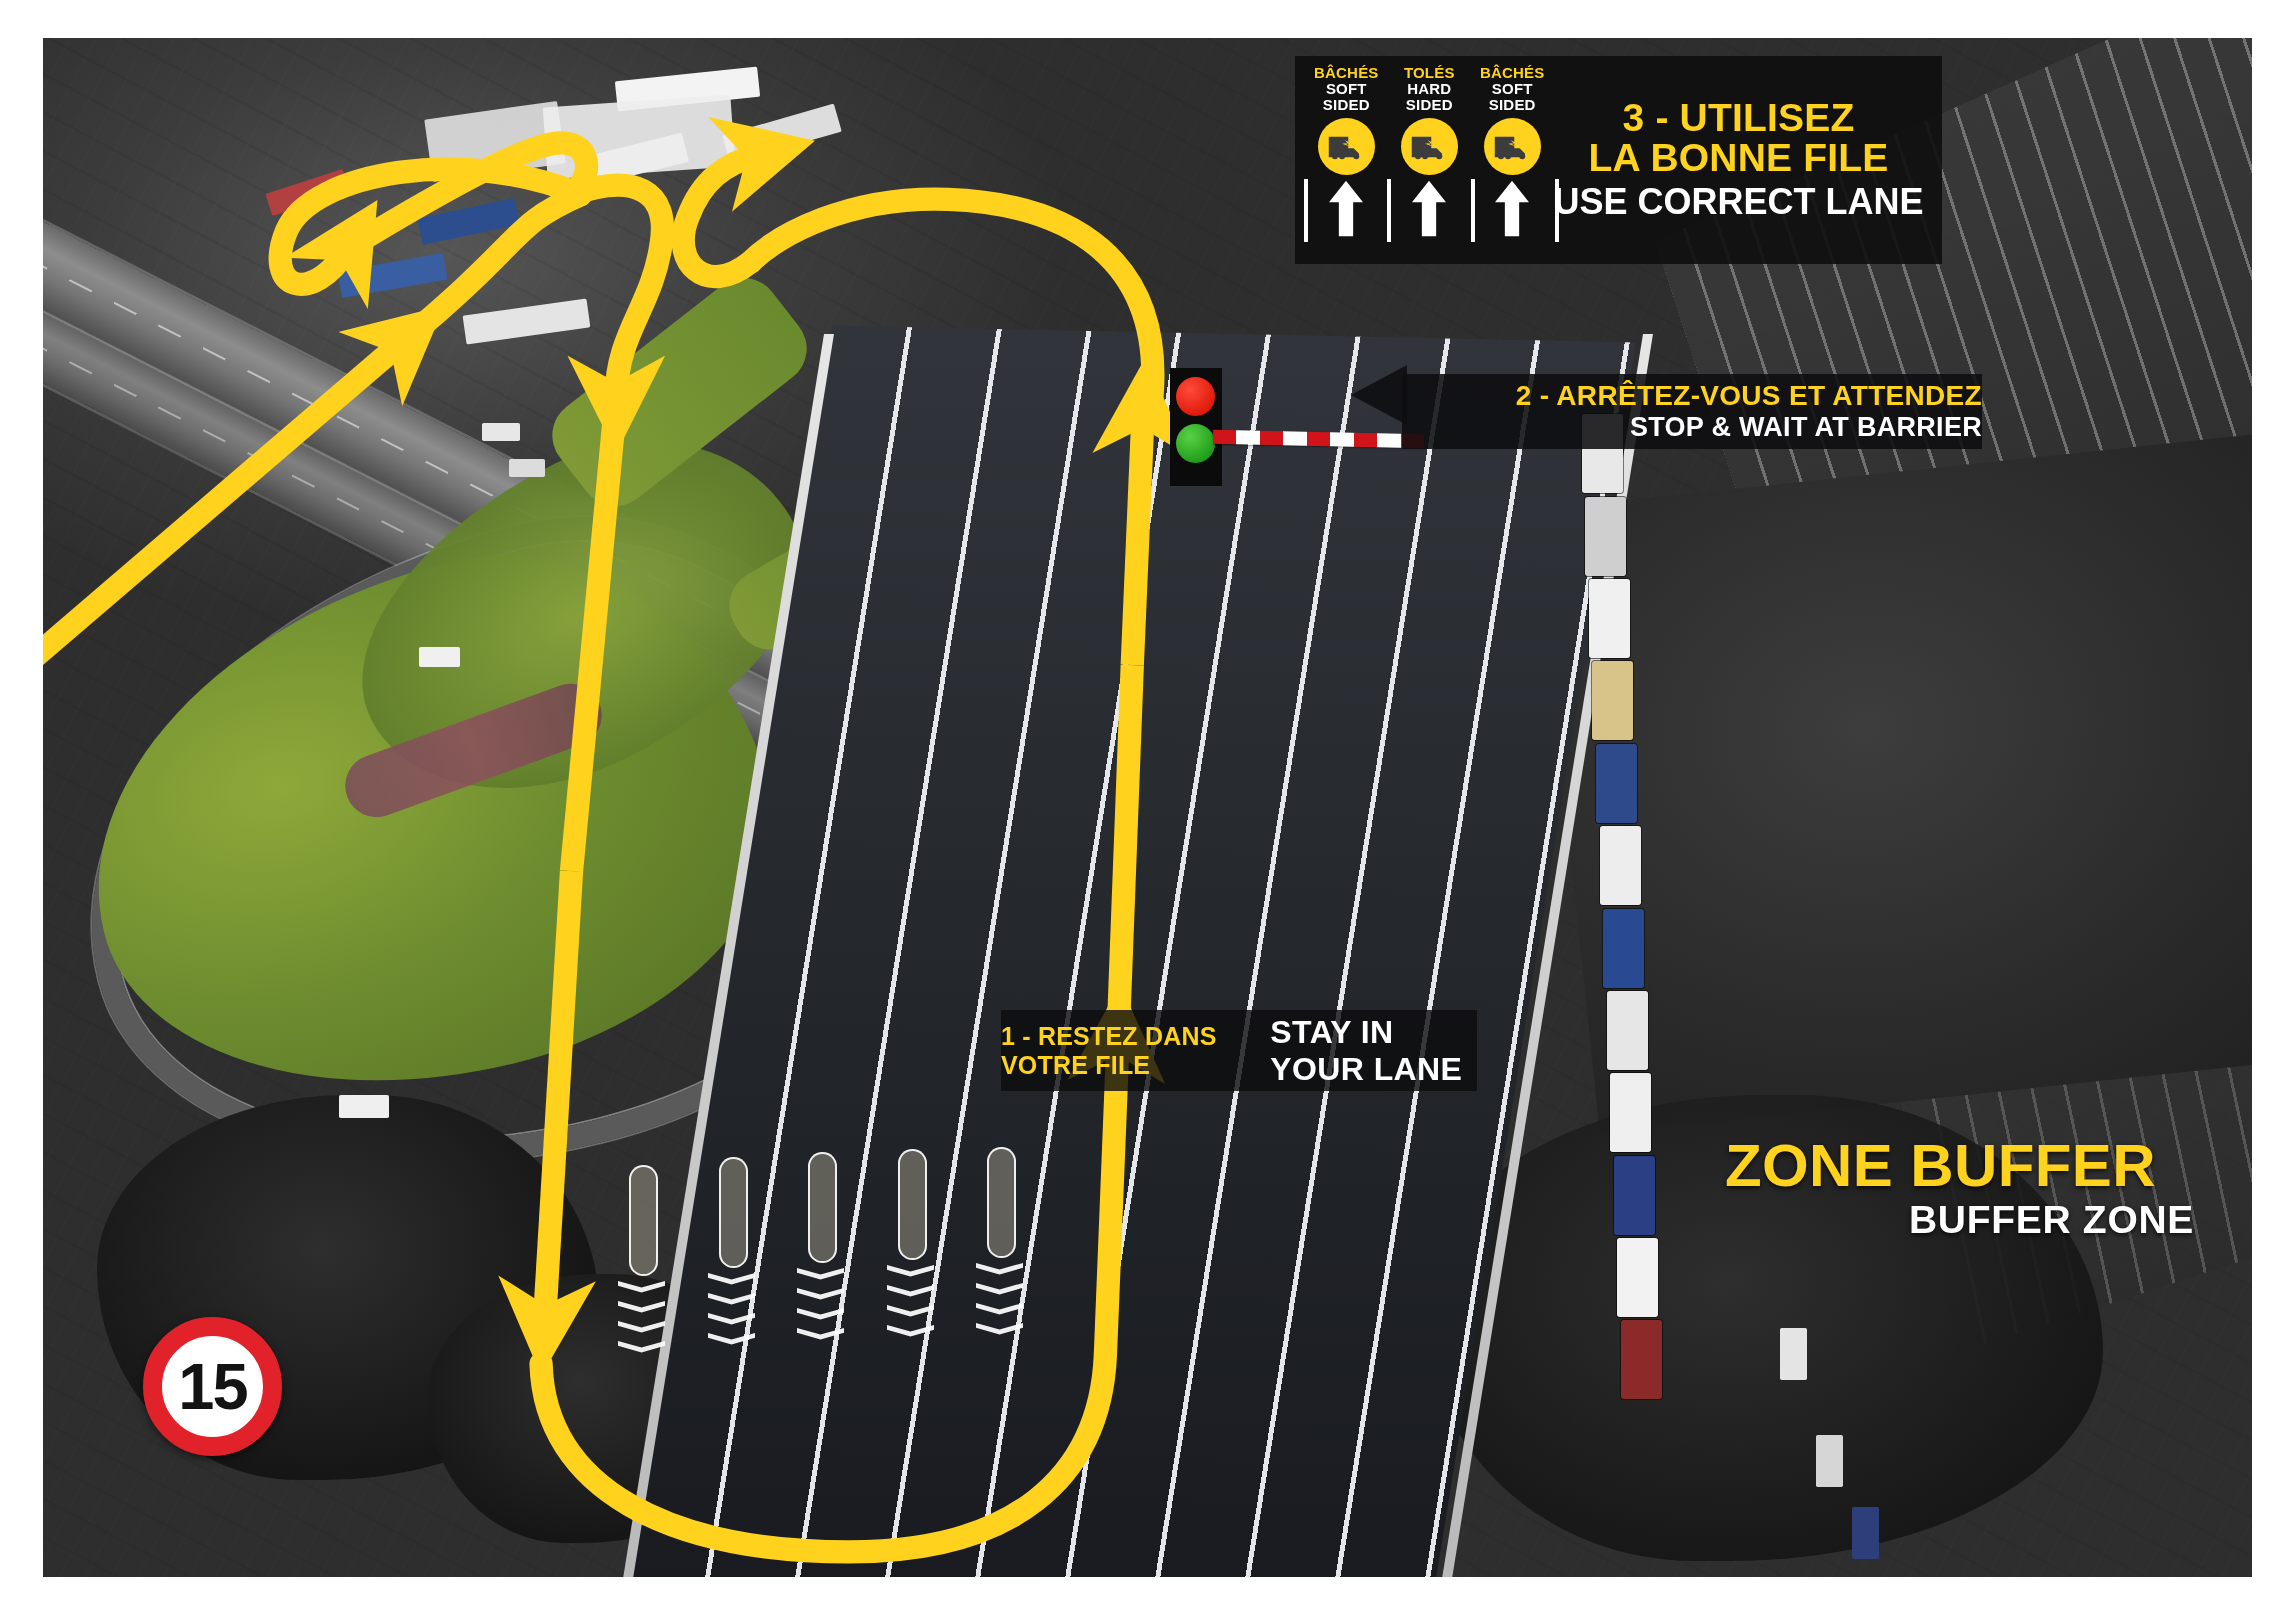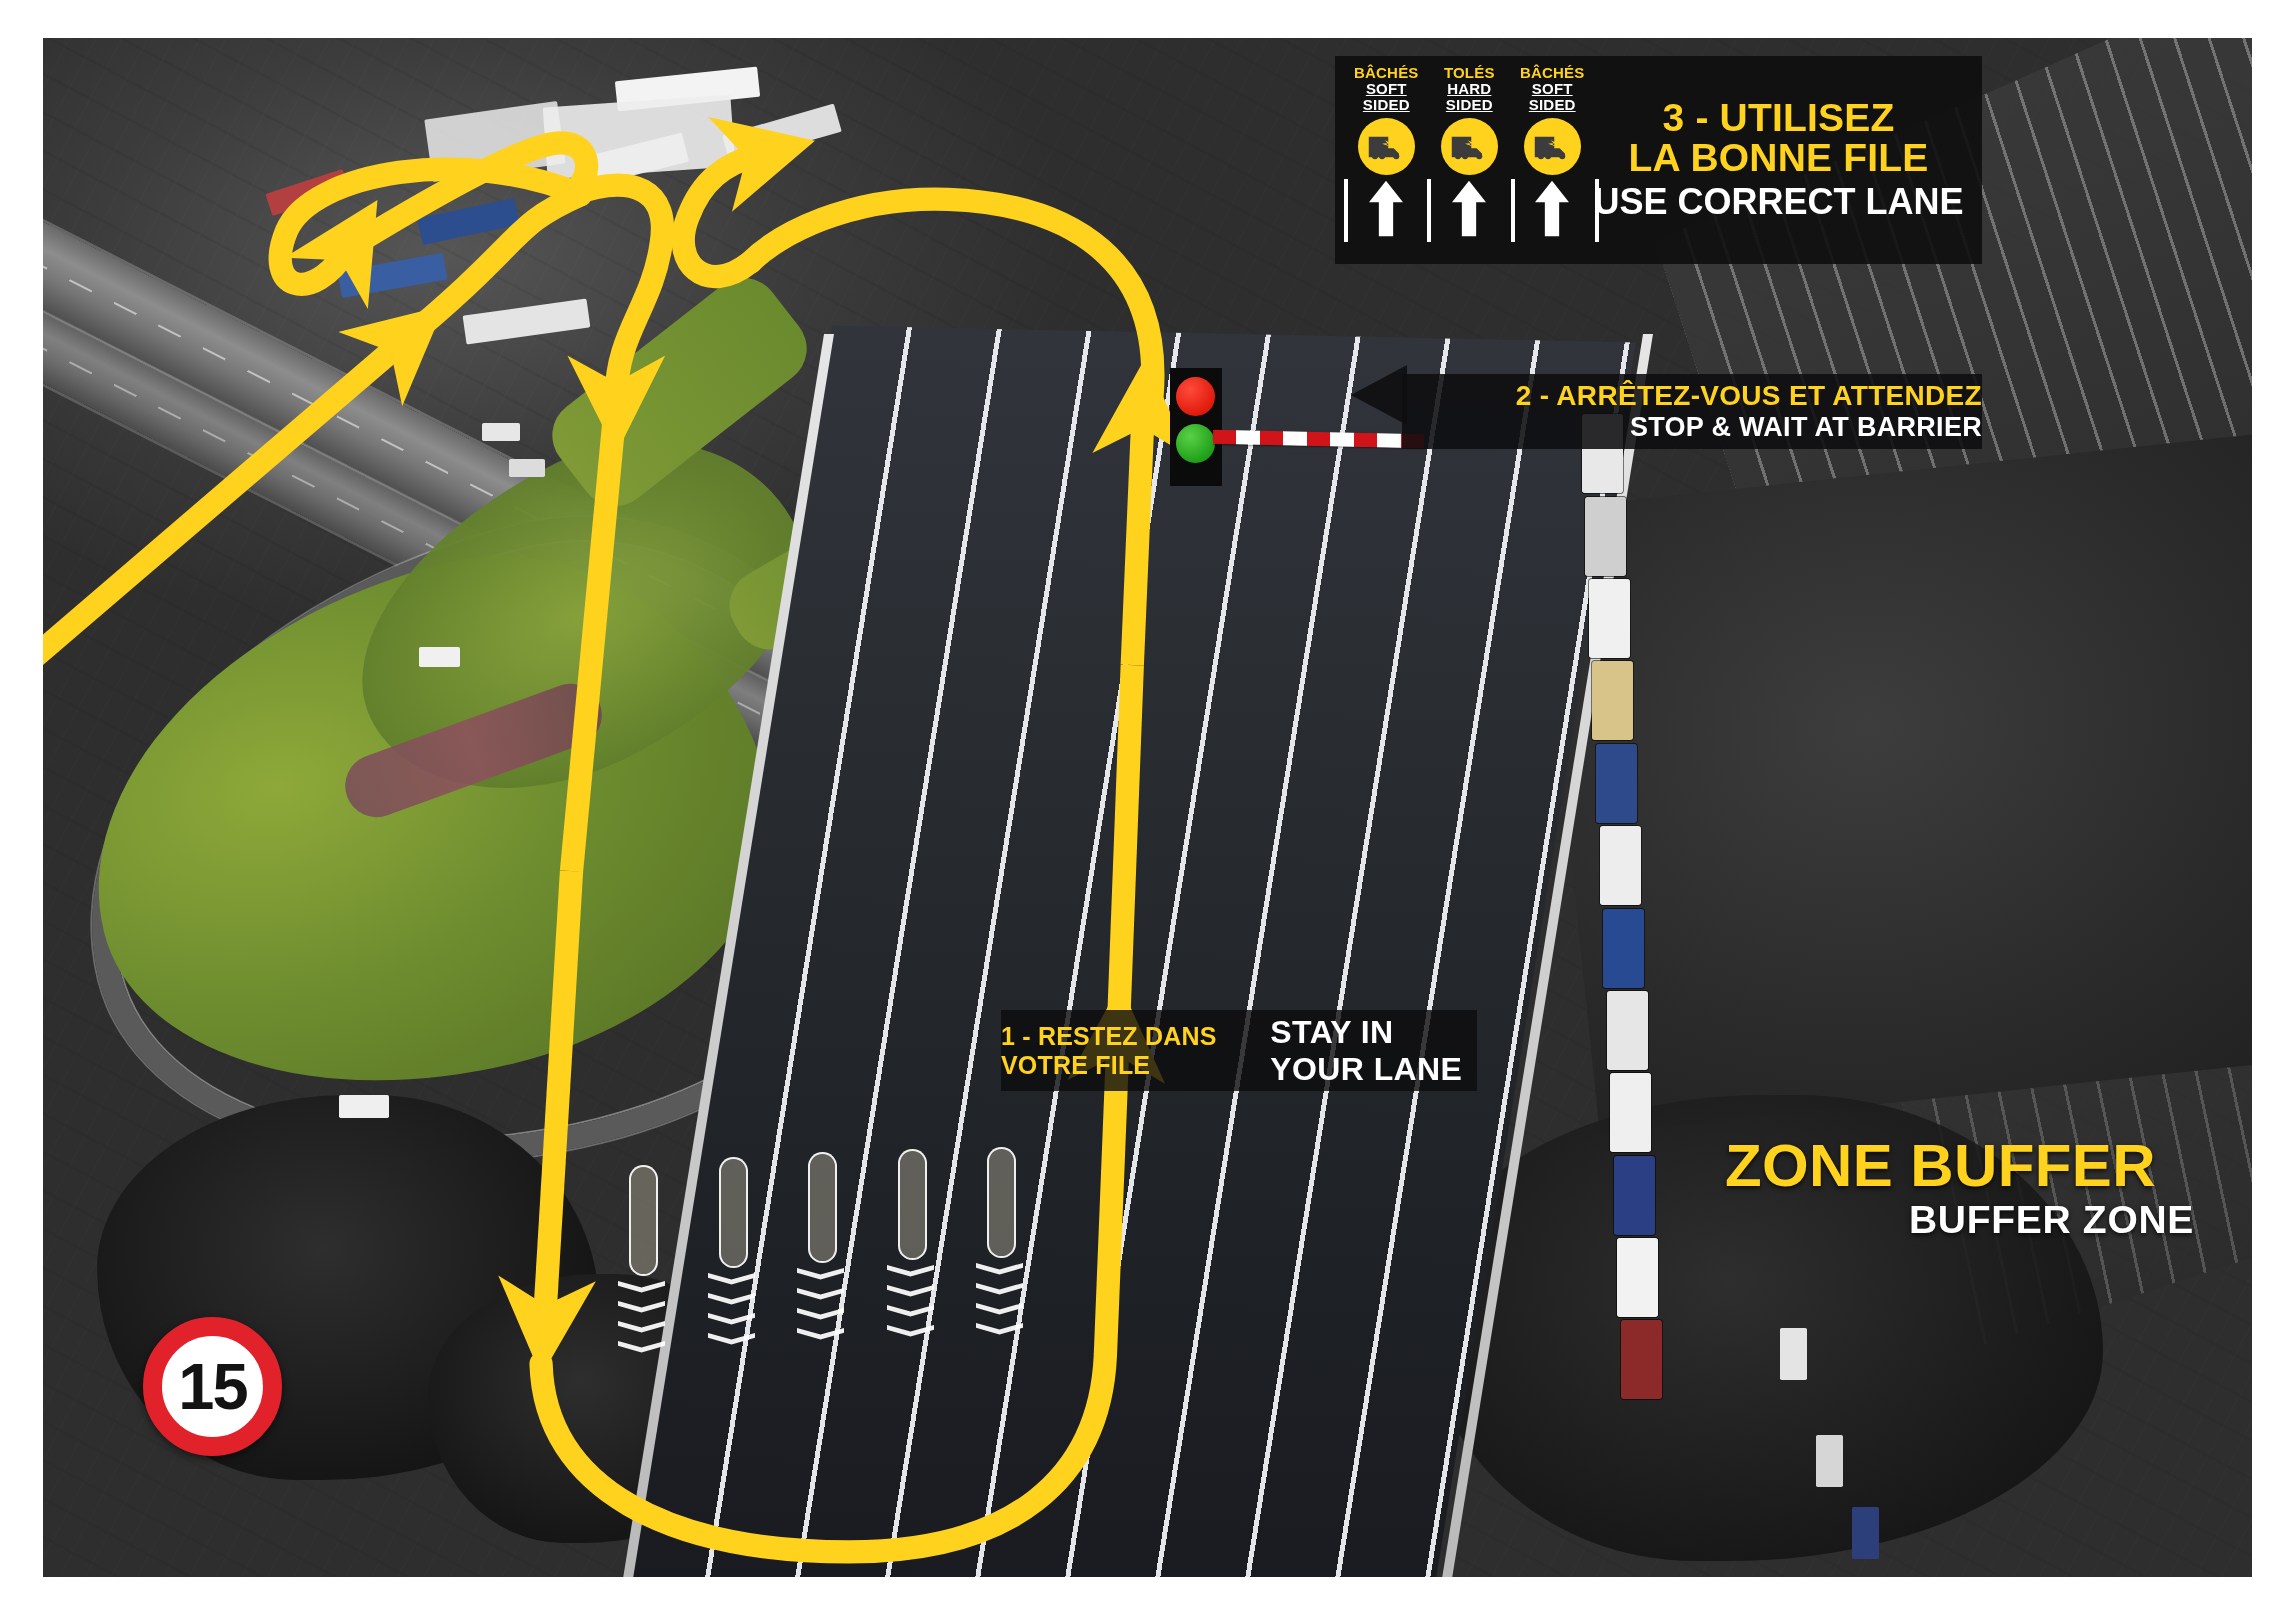--- a/index.html
+++ b/index.html
@@ -199,31 +199,31 @@
   .callout .en {
     color: #ffffff;
     font-weight: 700;
   }
 
   
   #box-lane {
     left: 1295px; top: 56px;
     width: 647px; height: 208px;
     background: rgba(14,14,16,.90);
-    display: flex; align-items: center; margin-left: 40px;
+    display: flex; align-items: center;
   }
   #box-lane-inner { display:flex; width:100%; height:100%; }
   .lane-left {
     width: 256px; padding: 9px 0 0 12.5px; box-sizing:border-box;
     display:flex; flex-direction:column;
   }
   .lane-heads { display:flex; gap: 5.4px; }
   .lane-head { width: 79px; text-align:center; line-height: 1.08; }
   .lane-head .t-fr { color:#FFD21E; font-size:15px; font-weight:700; letter-spacing:0.2px;}
-  .lane-head .t-en { color:#ffffff; font-size:15px; font-weight:700; letter-spacing:0.2px;text-decoration:underline;}
+  .lane-head .t-en { color:#ffffff; font-size:15px; font-weight:700; letter-spacing:0.2px;}
   .lane-icons { display:flex; gap:5.4px; margin-top: 4.5px; }
   .lane-icon-wrap { width:79px; display:flex; justify-content:center; }
   .circle-icon {
     width: 57px; height: 57px; border-radius: 50%;
     background: #FFD21E;
     display:flex; align-items:center; justify-content:center;
   }
   .lane-arrows { display:flex; gap:5.4px; margin-top:3.6px; position:relative; }
   .lane-arrow-cell { width:79px; display:flex; justify-content:center; position:relative;}
   .divider-bar {

